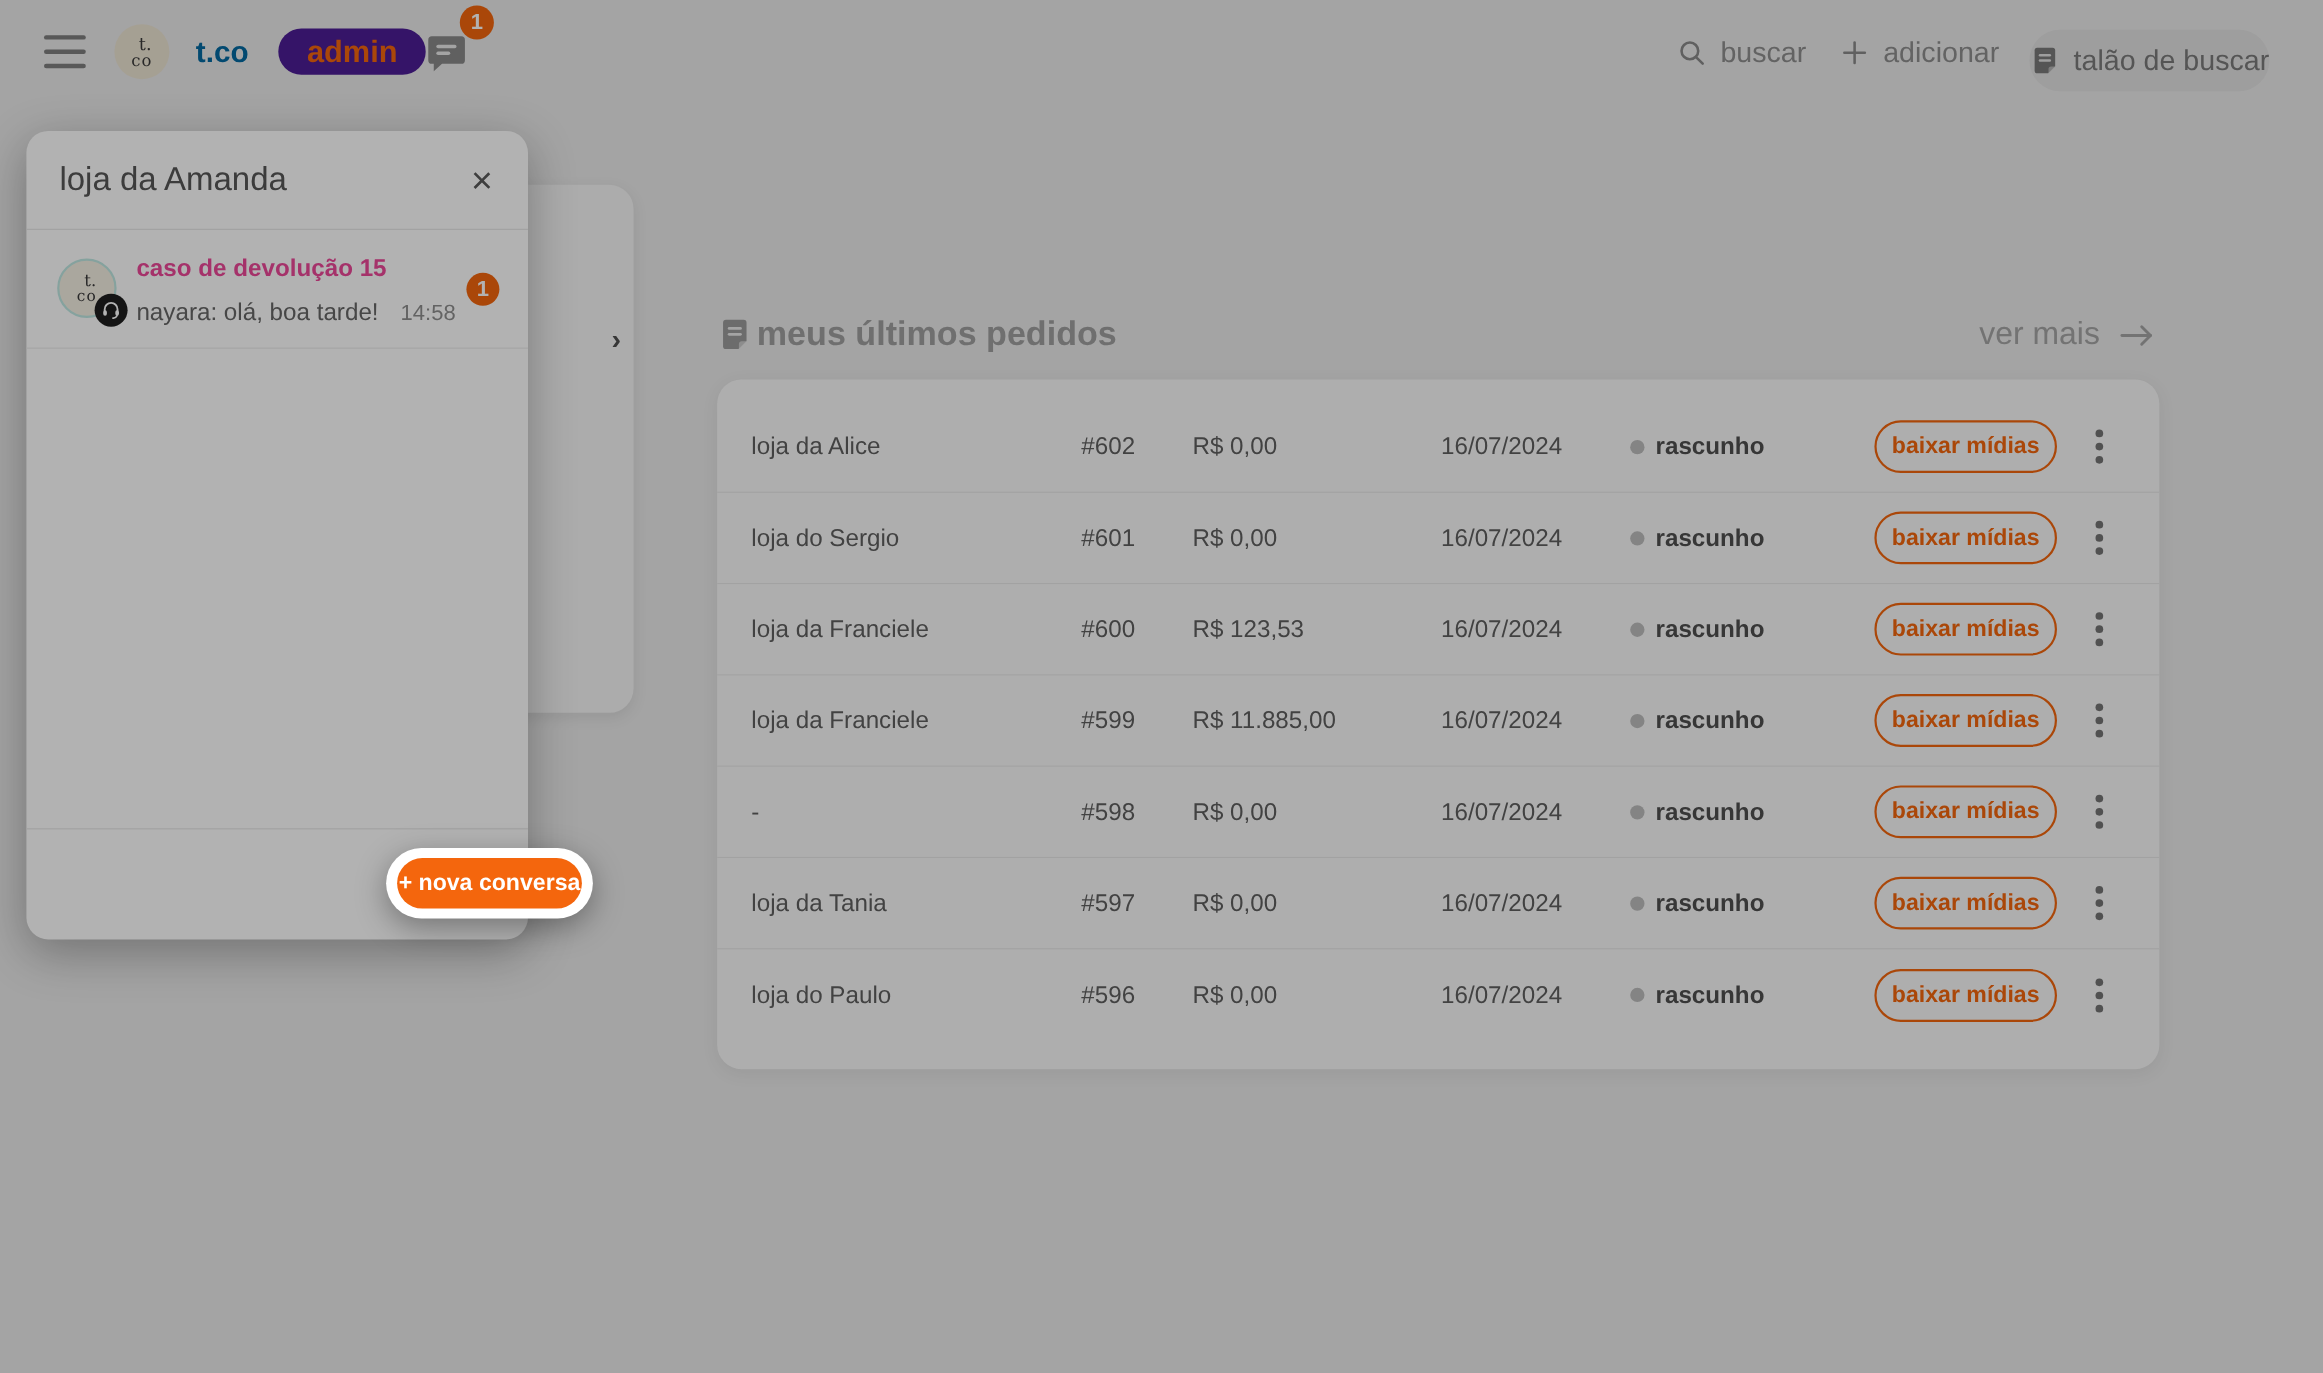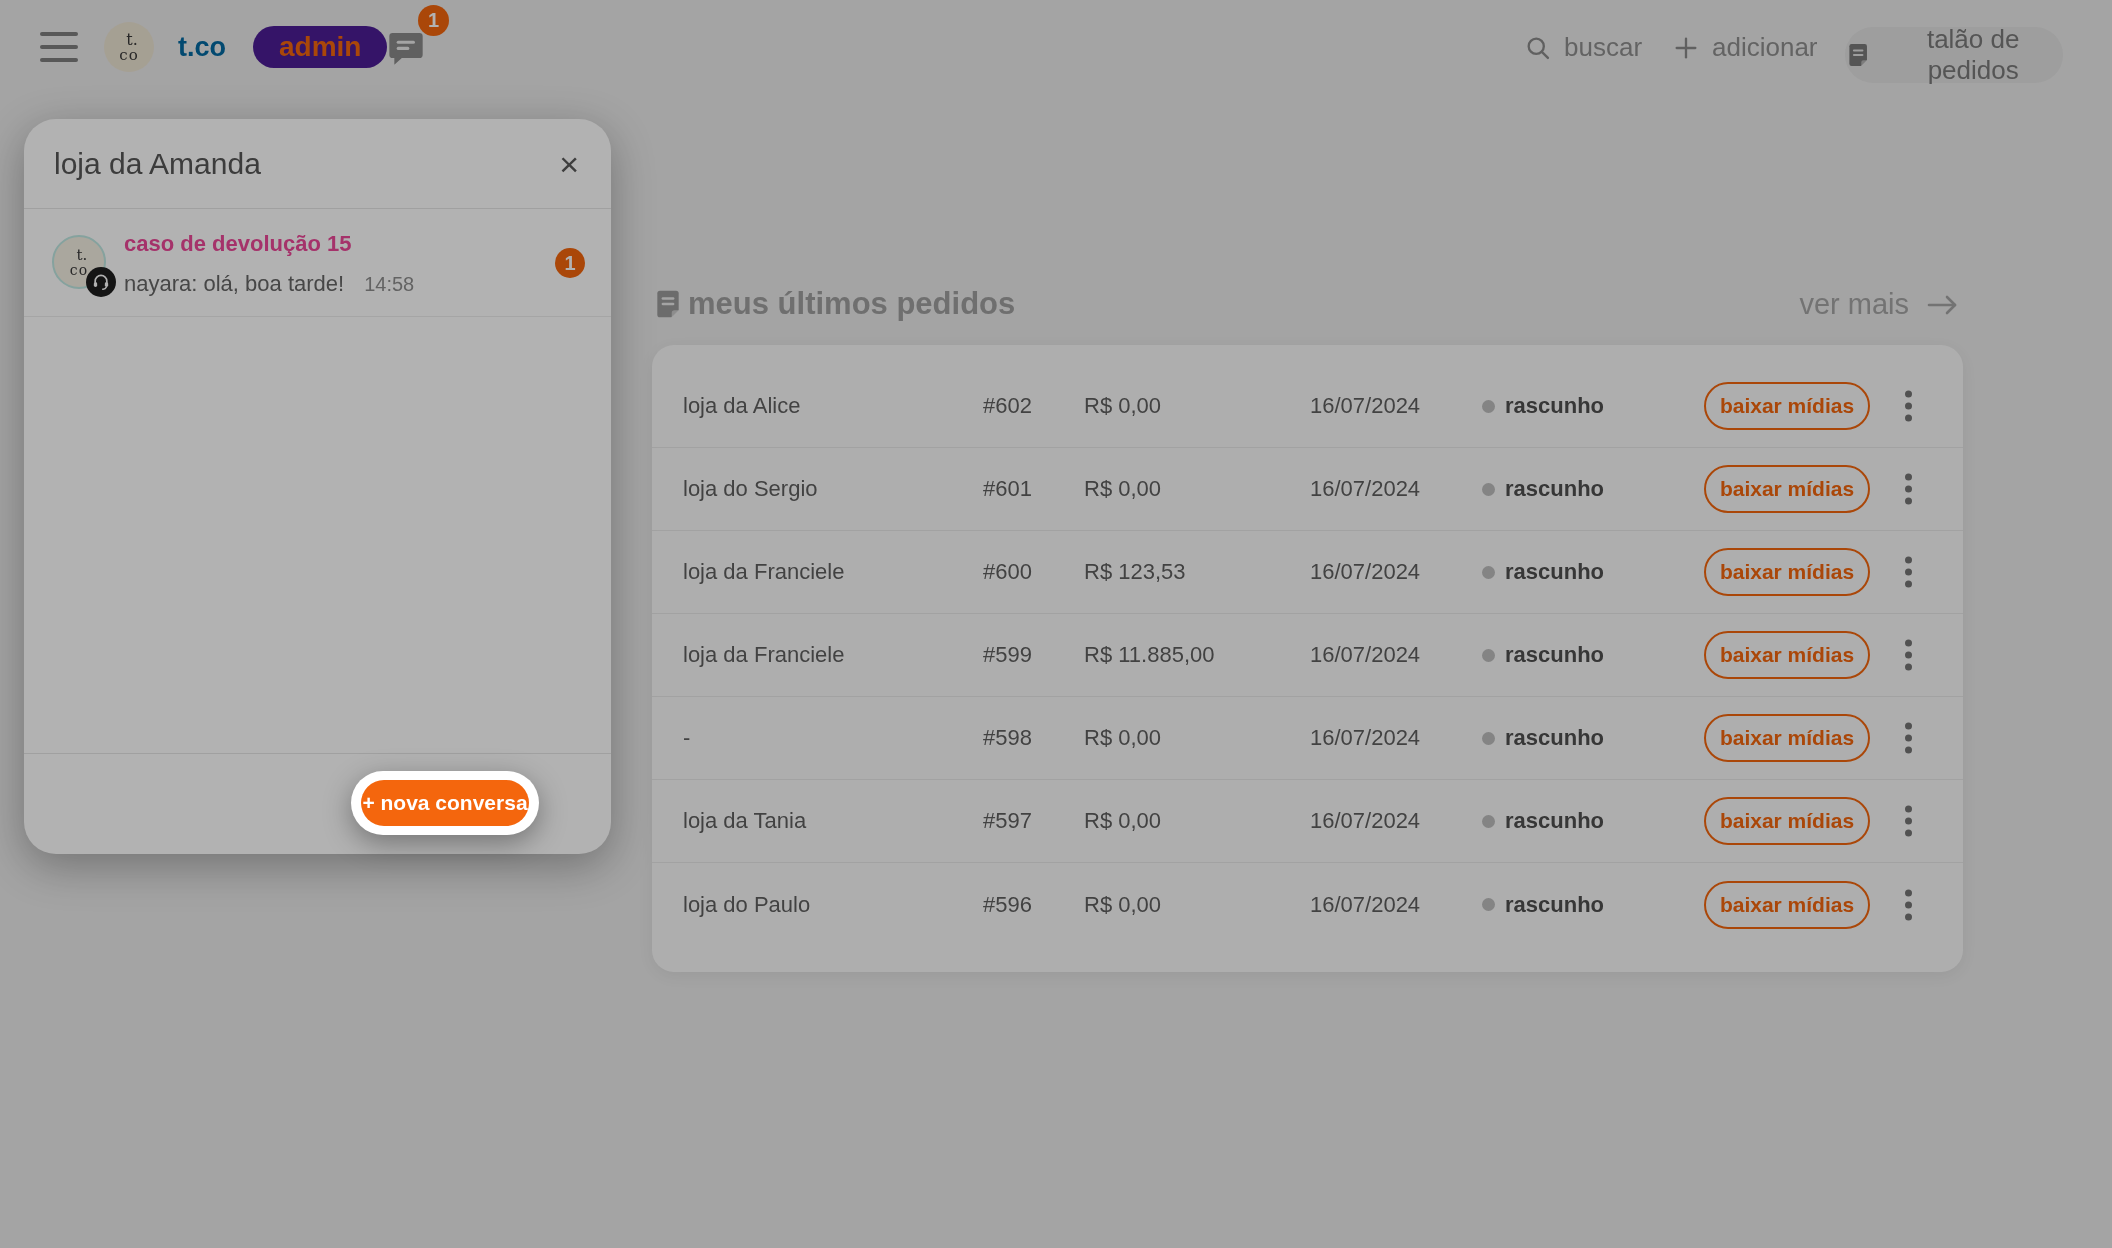--- a/index.html
+++ b/index.html
@@ -40,22 +40,22 @@
     justify-content: center; gap: 12px; font-size: 26px; color: #7A7A7A;
     font-family: "Liberation Sans", sans-serif; cursor: pointer; }
 
   
   .under-card { position: absolute; left: 340px; top: 168px; width: 236px; height: 480px;
     background: #F6F6F6; border-radius: 22px; z-index: 4; box-shadow: 0 4px 14px rgba(0,0,0,0.08); }
   .under-chevron { position: absolute; left: 556px; top: 293px; z-index: 5; font-size: 26px;
     color: #4F4F4F; font-weight: 700; }
 
   
-  .chat-panel { position: absolute; left: 24px; top: 119px; width: 587px; height: 735px;
-    background: #FFFFFF; border-radius: 32px; z-index: 10;
+  .chat-panel { position: absolute; left: 24px; top: 119px; width: 456px; height: 735px;
+    background: #FFFFFF; border-radius: 20px; z-index: 10;
     box-shadow: 0 12px 44px rgba(0,0,0,0.30); display: flex; flex-direction: column; }
   .chat-header { height: 90px; flex: 0 0 auto; display: flex; align-items: center;
     padding: 0 28px 0 30px; border-bottom: 1px solid #E6E6E6; }
   .chat-title { font-size: 30px; font-weight: 500; color: #565656; flex: 1; }
   .chat-close { background: none; border: none; font-size: 34px; color: #5A5A5A; cursor: pointer;
     line-height: 1; padding: 4px; font-family: "Liberation Sans", sans-serif; }
 
   .conv-item { flex: 0 0 auto; position: relative; height: 108px; border-bottom: 1px solid #ECECEC; cursor: pointer; }
   .conv-avatar { position: absolute; left: 28px; top: 26px; width: 54px; height: 54px; border-radius: 50%;
     background: #F4EFE3; border: 2px solid #BFE8E2; display: flex; flex-direction: column;
@@ -162,21 +162,21 @@
       <span>adicionar</span>
     </div>
 
     <button class="order-pad-btn">
       <svg width="28" height="28" viewBox="0 0 24 24">
         <path fill="#7A7A7A" d="M6 2h12a2 2 0 0 1 2 2v12.5L14.5 22H6a2 2 0 0 1-2-2V4a2 2 0 0 1 2-2z"></path>
         <rect x="7.2" y="7" width="9.6" height="1.9" rx="0.95" fill="#E2E2E2"></rect>
         <rect x="7.2" y="11" width="9.6" height="1.9" rx="0.95" fill="#E2E2E2"></rect>
         <path fill="#E2E2E2" d="M14.8 22v-3.3a2 2 0 0 1 2-2H20L14.8 22z" opacity="0.55"></path>
       </svg>
-      <span>talão de pedidos</span>
+      <span>talão de buscar</span>
     </button>
   </header>
 
   <div class="under-card"></div>
   <span class="under-chevron">›</span>
 
   <section class="chat-panel">
     <div class="chat-header">
       <span class="chat-title">loja da Amanda</span>
       <button class="chat-close">×</button>

